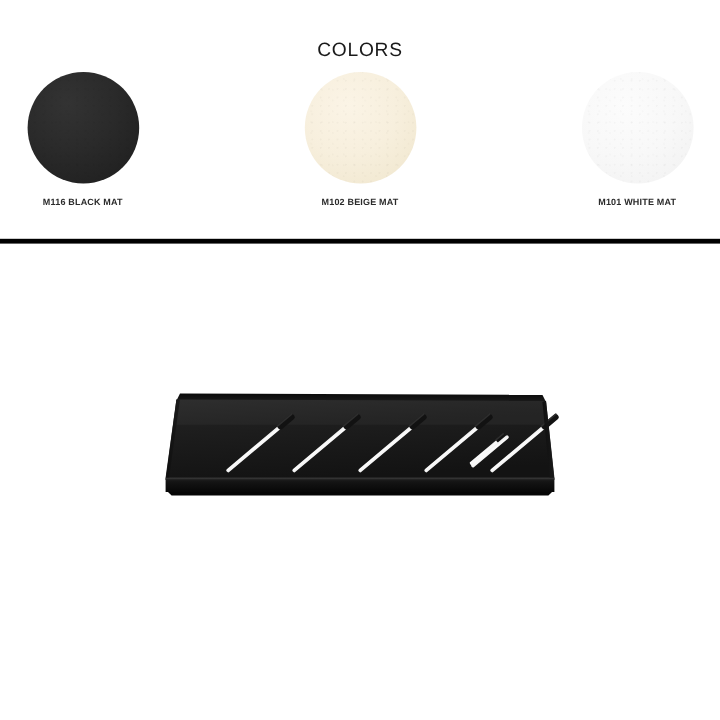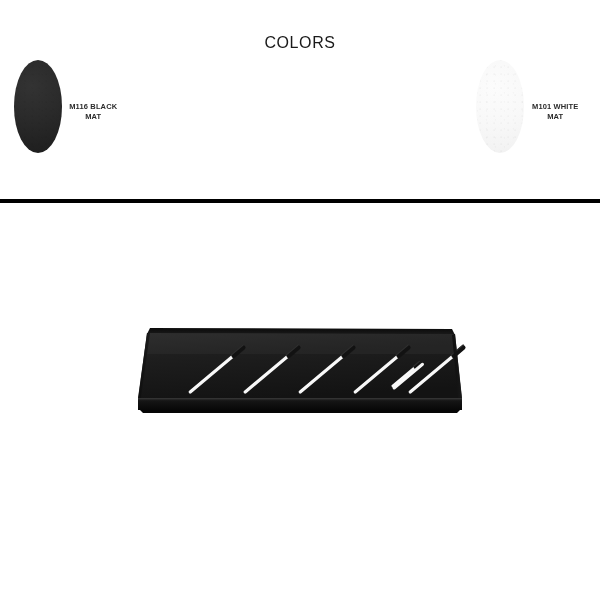--- a/index.html
+++ b/index.html
@@ -54,20 +54,21 @@
     width: 572px;
     height: 130px;
     display: flex;
     align-items: flex-start;
     justify-content: space-between;
   }
 
   .swatch-cell {
     width: 110px;
     display: flex;
+    flex-direction: column;
     align-items: center;
   }
 
   .swatch-disc {
     width: 93px;
     height: 93px;
     border-radius: 50%;
     position: relative;
     overflow: hidden;
   }
@@ -175,20 +176,25 @@
     <div class="swatch-row">
 
       <div class="swatch-cell">
         <div class="swatch-disc grain-soft" style="background:
                 radial-gradient(circle at 36% 28%, #333333 0%, #2a2a2a 45%, #222222 78%, #1d1d1d 100%);"></div>
         <div class="swatch-label">M116 BLACK MAT</div>
       </div>
 
 
 
+      <div class="swatch-cell">
+        <div class="swatch-disc grain-soft" style="background:
+                radial-gradient(circle at 38% 30%, #fbf4e6 0%, #f7efdd 48%, #f2e9d2 82%, #eee3c9 100%);"></div>
+        <div class="swatch-label">M102 BEIGE MAT</div>
+      </div>
 
       <div class="swatch-cell">
         <div class="swatch-disc grain-soft" style="background:
                 radial-gradient(circle at 38% 30%, #fcfcfc 0%, #f8f8f8 50%, #f3f3f3 85%, #efefef 100%);"></div>
         <div class="swatch-label">M101 WHITE MAT</div>
       </div>
 
     </div>
   </section>
 

